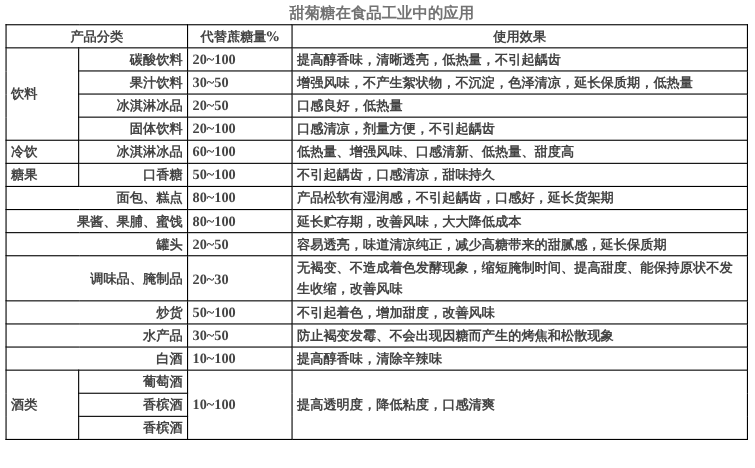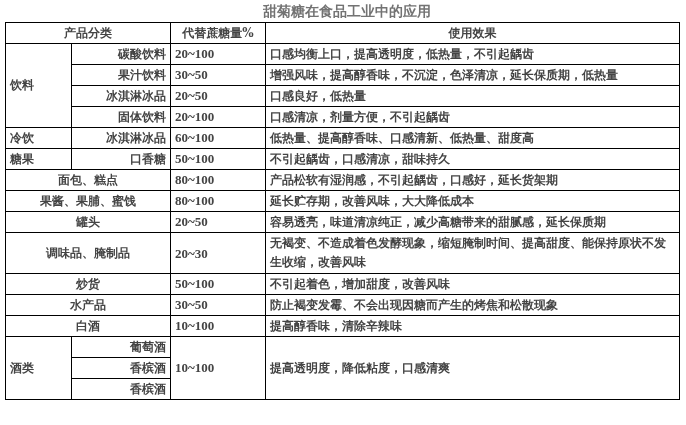--- a/index.html
+++ b/index.html
@@ -6,61 +6,61 @@
   body{width:686px;height:425px;position:relative;overflow:hidden;font-family:"DejaVu Sans",sans-serif;color:#333;}
   .title{position:absolute;left:0;top:3px;width:686px;text-align:center;font-size:14px;font-weight:bold;color:#737373;padding-left:12px;}
   .title span{position:relative;left:-8px;}
   table{position:absolute;left:5px;top:22px;border-collapse:collapse;font-family:"DejaVu Serif",serif;font-size:12px;color:#444;}
   td,th{border:1px solid #000000;height:20px;padding:0 4px;font-weight:bold;}
   th{text-align:center;}
   .c1{width:57px;text-align:left;}
   .c2{width:90px;text-align:right;}
   .c3{width:86px;font-family:"Liberation Serif",serif;font-size:13px;}
   .c4{width:405px;text-align:left;}
-  .span12{text-align:center;}
+  .span12{text-align:right;}
   .tall{height:40px;line-height:19px;}
 </style>
 </head>
 <body>
 
 <div class="title"><span>甜菊糖在食品工业中的应用</span></div>
 
 <table>
   <tbody>
       <tr>
     <th colspan="2">产品分类</th>
     <th class="c3" style="font-family:'DejaVu Serif',serif;font-size:12px;">代替蔗糖量%</th>
     <th class="c4" style="text-align:center">使用效果</th>
   </tr>
   <tr>
     <td class="c1" rowspan="4">饮料</td>
     <td class="c2">碳酸饮料</td>
     <td class="c3">20~100</td>
-    <td class="c4">口感均衡上口，提高透明度，低热量，不引起龋齿</td>
+    <td class="c4">提高醇香味，清晰透亮，低热量，不引起龋齿</td>
   </tr>
   <tr>
     <td class="c2">果汁饮料</td>
     <td class="c3">30~50</td>
-    <td class="c4">增强风味，提高醇香味，不沉淀，色泽清凉，延长保质期，低热量</td>
+    <td class="c4">增强风味，不产生絮状物，不沉淀，色泽清凉，延长保质期，低热量</td>
   </tr>
   <tr>
     <td class="c2">冰淇淋冰品</td>
     <td class="c3">20~50</td>
     <td class="c4">口感良好，低热量</td>
   </tr>
   <tr>
     <td class="c2">固体饮料</td>
     <td class="c3">20~100</td>
     <td class="c4">口感清凉，剂量方便，不引起龋齿</td>
   </tr>
   <tr>
     <td class="c1">冷饮</td>
     <td class="c2">冰淇淋冰品</td>
     <td class="c3">60~100</td>
-    <td class="c4">低热量、提高醇香味、口感清新、低热量、甜度高</td>
+    <td class="c4">低热量、增强风味、口感清新、低热量、甜度高</td>
   </tr>
   <tr>
     <td class="c1">糖果</td>
     <td class="c2">口香糖</td>
     <td class="c3">50~100</td>
     <td class="c4">不引起龋齿，口感清凉，甜味持久</td>
   </tr>
   <tr>
     <td colspan="2" class="span12">面包、糕点</td>
     <td class="c3">80~100</td>

